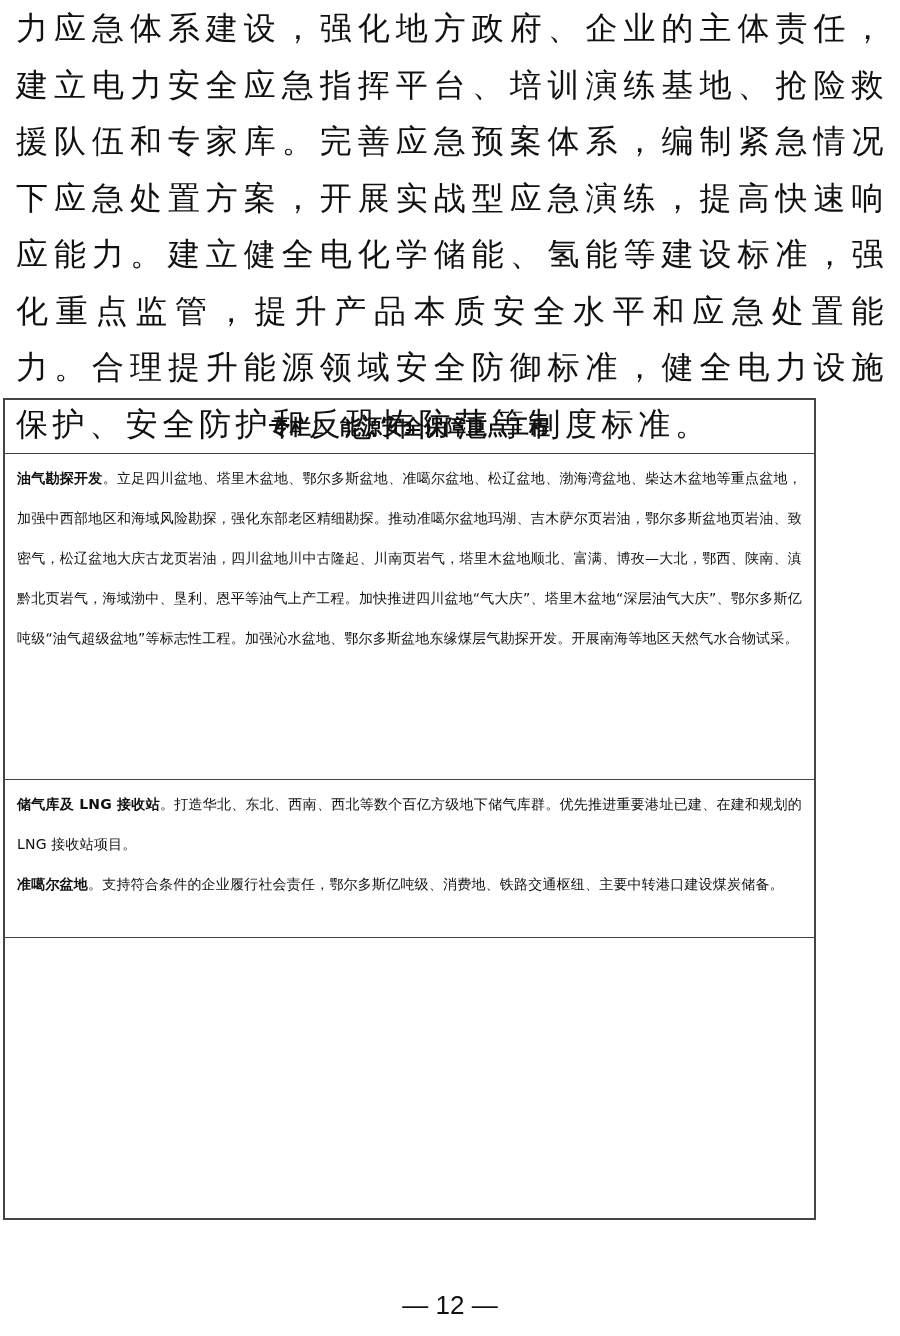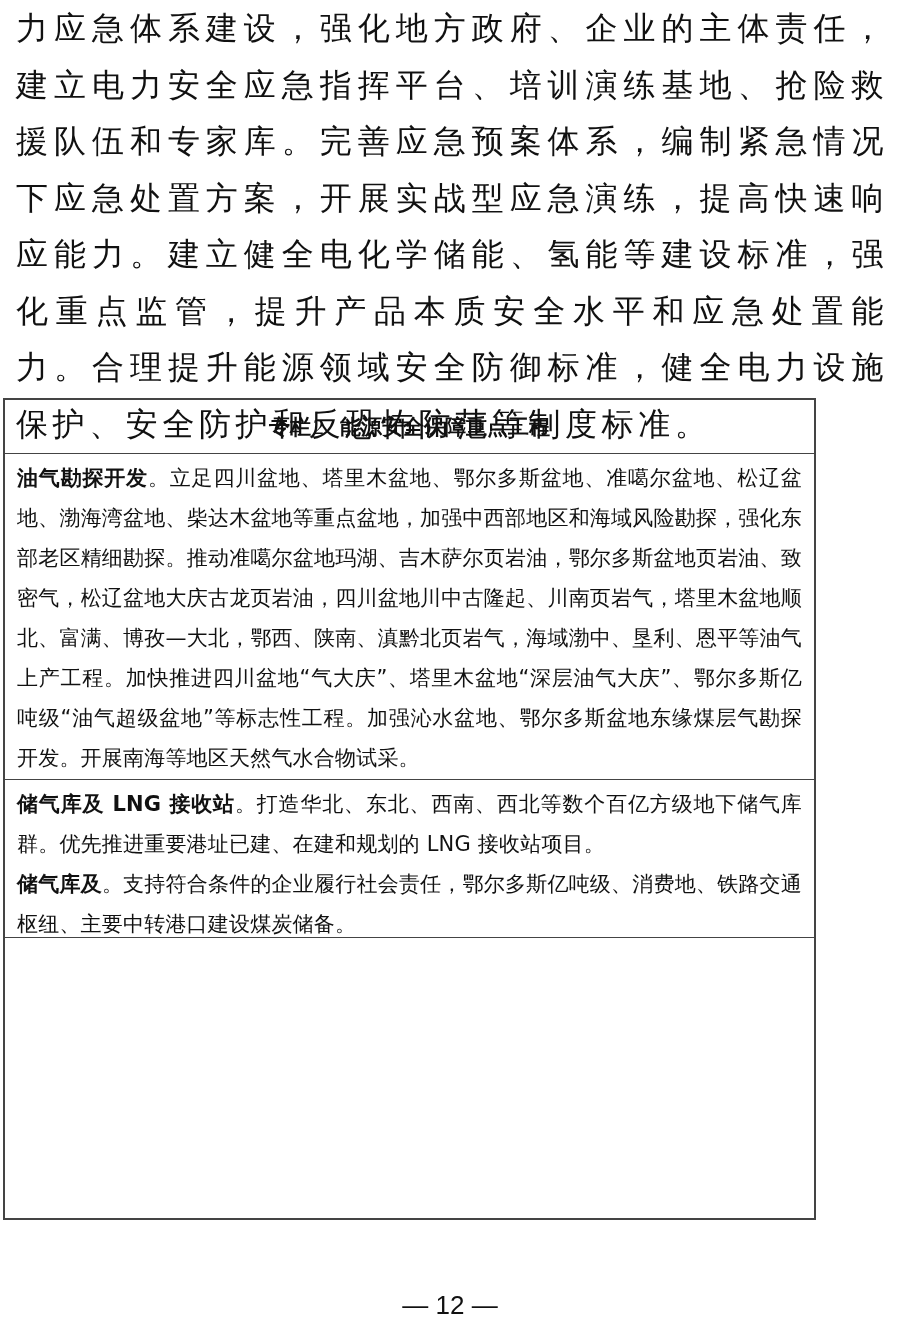--- a/index.html
+++ b/index.html
@@ -15,21 +15,21 @@
   }
   .box-header {
     height: 54px; border-bottom: 1.5px solid #444; box-sizing: border-box;
     display: flex; align-items: center; justify-content: center;
     font-family: "DejaVu Sans", sans-serif; font-size: 21px; font-weight: bold;
   }
   .box-header .num { margin: 0 16px 0 2px; font-family: "Liberation Serif", serif; font-weight: normal; font-size: 22px;}
   .section { border-bottom: 1.5px solid #444; box-sizing: border-box; padding: 4px 12px 6px 12px; }
   .section:last-child { border-bottom: none; }
   .item {
-    margin: 0; font-family: "DejaVu Sans", sans-serif; font-size: 21px;
+    margin: 0; font-family: "DejaVu Sans", sans-serif; font-size: 14px;
     line-height: 40px; text-align: justify; letter-spacing: 0.2px;
   }
   .item b { font-weight: bold; }
   .s1 { height: 326px; }
   .s2 { height: 158px; }
   .page-num {
     position: absolute; left: 0; width: 900px; top: 1290px; text-align: center;
     font-family: Liberation Sans, sans-serif; font-size: 26px;
   }
 </style>
@@ -44,20 +44,20 @@
     <span class="num">2</span>
     <span>能源安全保障重点工程</span>
   </div>
 
   <div class="section s1">
     <p class="item"><b>油气勘探开发</b><span>。立足四川盆地、塔里木盆地、鄂尔多斯盆地、准噶尔盆地、松辽盆地、渤海湾盆地、柴达木盆地等重点盆地，加强中西部地区和海域风险勘探，强化东部老区精细勘探。推动准噶尔盆地玛湖、吉木萨尔页岩油，鄂尔多斯盆地页岩油、致密气，松辽盆地大庆古龙页岩油，四川盆地川中古隆起、川南页岩气，塔里木盆地顺北、富满、博孜—大北，鄂西、陕南、滇黔北页岩气，海域渤中、垦利、恩平等油气上产工程。加快推进四川盆地“气大庆”、塔里木盆地“深层油气大庆”、鄂尔多斯亿吨级“油气超级盆地”等标志性工程。加强沁水盆地、鄂尔多斯盆地东缘煤层气勘探开发。开展南海等地区天然气水合物试采。</span></p>
   </div>
 
   <div class="section s2">
     <p class="item"><b>储气库及 LNG 接收站</b><span>。打造华北、东北、西南、西北等数个百亿方级地下储气库群。优先推进重要港址已建、在建和规划的 LNG 接收站项目。</span></p>
-    <p class="item"><b>储气库及</b><span>。支持符合条件的企业履行社会责任，鄂尔多斯亿吨级、消费地、铁路交通枢纽、主要中转港口建设煤炭储备。</span></p>
+    <p class="item"><b>准噶尔盆地</b><span>。支持符合条件的企业履行社会责任，鄂尔多斯亿吨级、消费地、铁路交通枢纽、主要中转港口建设煤炭储备。</span></p>
   </div>
 
   <div class="section">
   </div>
 </div>
 
 <div class="page-num">— 12 —</div>
 
 </body></html>

